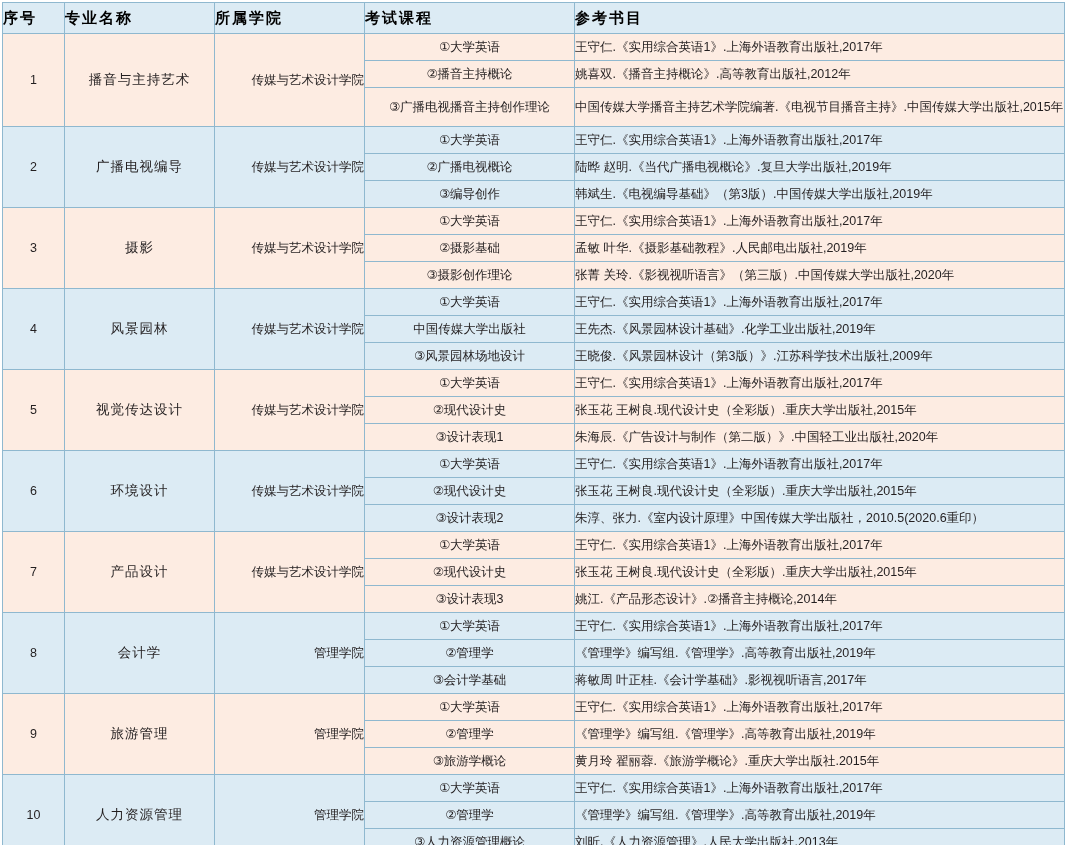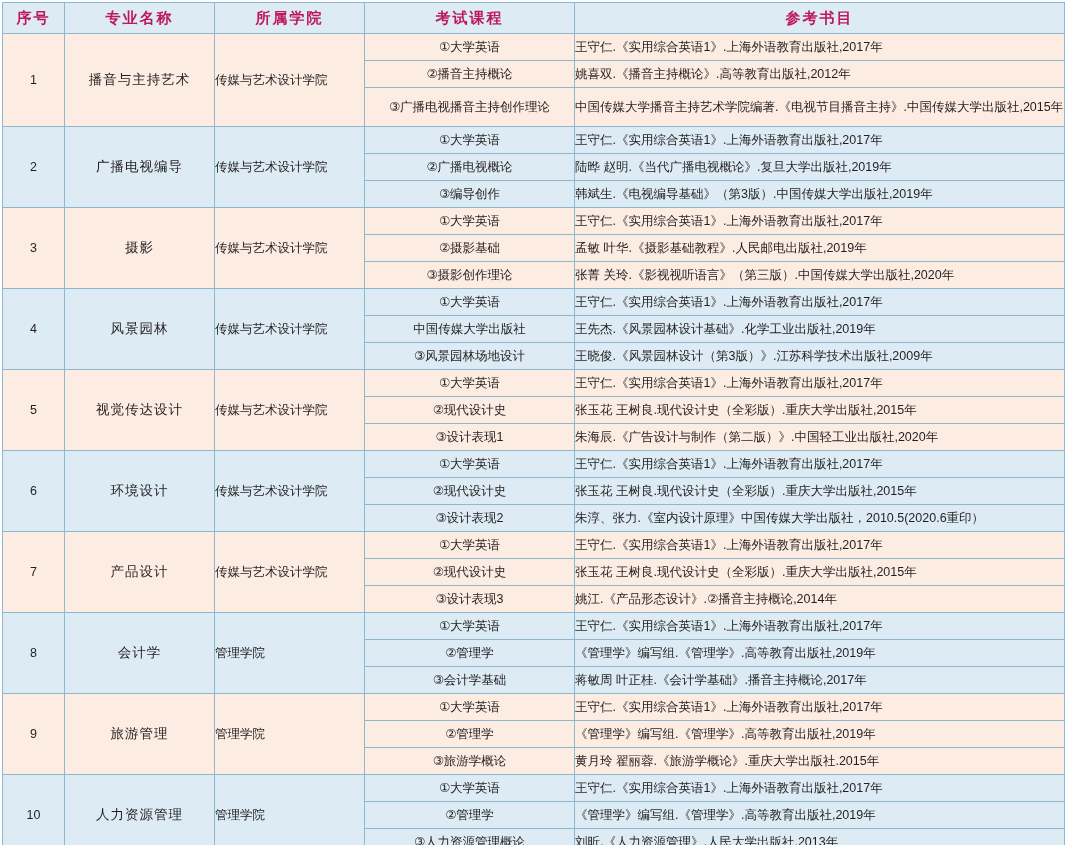--- a/index.html
+++ b/index.html
@@ -31,44 +31,44 @@
   table.exam col.c-course  { width: 210px; }
   table.exam col.c-books   { width: 490px; }
 
   table.exam th, table.exam td {
     border: 1px solid #8fb8cf;
     padding: 0;
     vertical-align: middle;
   }
   thead th {
     background: #dcebf4;
-    text-align: center;
+    text-align: left;
     font-size: 15px;
     font-weight: bold;
     letter-spacing: 2px;
     height: 30px;
-    color: #be185d;
+    color: #000000;
   }
   td.cell {
     font-size: 12.5px;
     line-height: 1.45;
     padding: 3px 6px;
   }
   td.no {
     text-align: center;
     font-size: 12.5px;
   }
   td.major {
     text-align: center;
     font-weight: normal;
     font-size: 13.5px;
     letter-spacing: 1px;
   }
   td.college {
-    text-align: left;
+    text-align: right;
     font-size: 12.5px;
     margin-top: 35px;
   }
   td.course {
     text-align: center;
     font-size: 12.5px;
     padding-left: 7px;
     white-space: nowrap;
   }
   td.books {
@@ -217,21 +217,21 @@
           <td class="cell college" rowspan="3">管理学院</td>
           <td class="cell course">①大学英语</td>
           <td class="cell books">王守仁.《实用综合英语1》.上海外语教育出版社,2017年</td>
         </tr>
         <tr class="r blue">
           <td class="cell course">②管理学</td>
           <td class="cell books">《管理学》编写组.《管理学》.高等教育出版社,2019年</td>
         </tr>
         <tr class="r blue">
           <td class="cell course">③会计学基础</td>
-          <td class="cell books">蒋敏周 叶正桂.《会计学基础》.播音主持概论,2017年</td>
+          <td class="cell books">蒋敏周 叶正桂.《会计学基础》.影视视听语言,2017年</td>
         </tr>
         <tr class="r peach">
           <td class="cell no" rowspan="3">9</td>
           <td class="cell major" rowspan="3">旅游管理</td>
           <td class="cell college" rowspan="3">管理学院</td>
           <td class="cell course">①大学英语</td>
           <td class="cell books">王守仁.《实用综合英语1》.上海外语教育出版社,2017年</td>
         </tr>
         <tr class="r peach">
           <td class="cell course">②管理学</td>

